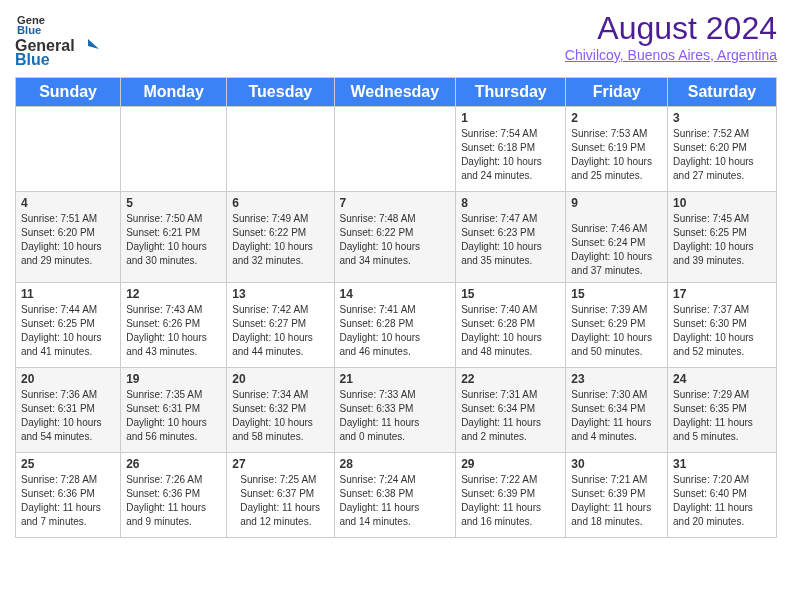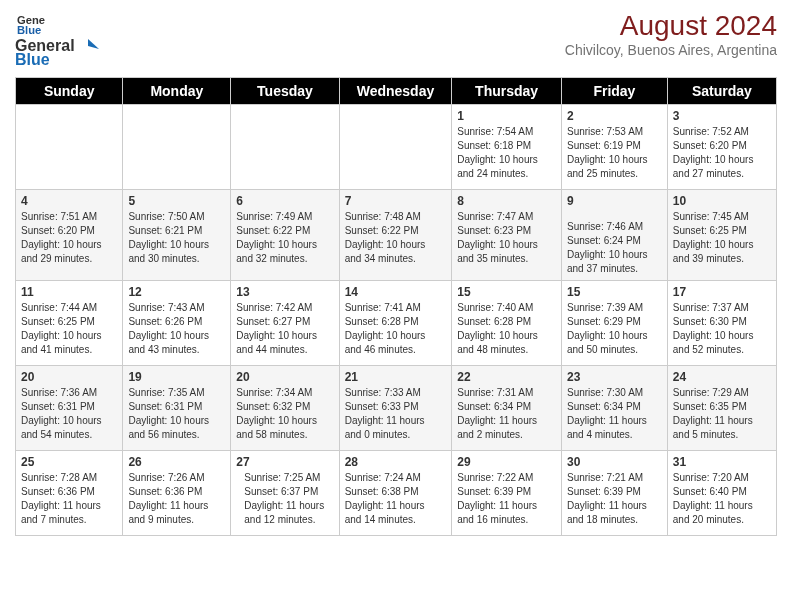--- a/index.html
+++ b/index.html
@@ -6,31 +6,31 @@
     body { font-family: Arial, sans-serif; background: #fff; width: 792px; height: 612px; overflow: hidden; }
     
     .container { width: 792px; padding: 10px 15px; }
     
     .header { display: flex; justify-content: space-between; align-items: flex-start; margin-bottom: 8px; }
     
     .logo { display: flex; align-items: center; }
     .logo-icon { width: 28px; height: 28px; margin-left: 2px; }
     
     .title-block { text-align: right; }
-    .month-year { font-size: 28px; color: #7f1d1d; font-weight: normal; }
-    .location { font-size: 14px; color: #737373; }
+    .month-year { font-size: 32px; color: #4c1d95; font-weight: normal; }
+    .location { font-size: 14px; color: #8b5cf6; text-decoration: underline; }
     
     .calendar { width: 100%; border-collapse: collapse; }
     
     .calendar th {
-      background-color: #000000;
+      background-color: #3b82f6;
       color: white;
       text-align: center;
       padding: 5px 16px;
-      font-size: 14px;
+      font-size: 16px;
       border: 1px solid #ccc;
     }
     
     .calendar td {
       border: 1px solid #ccc;
       vertical-align: top;
       padding: 4px 5px;
       width: 113px;
       height: 85px;
       font-size: 10.5px;

